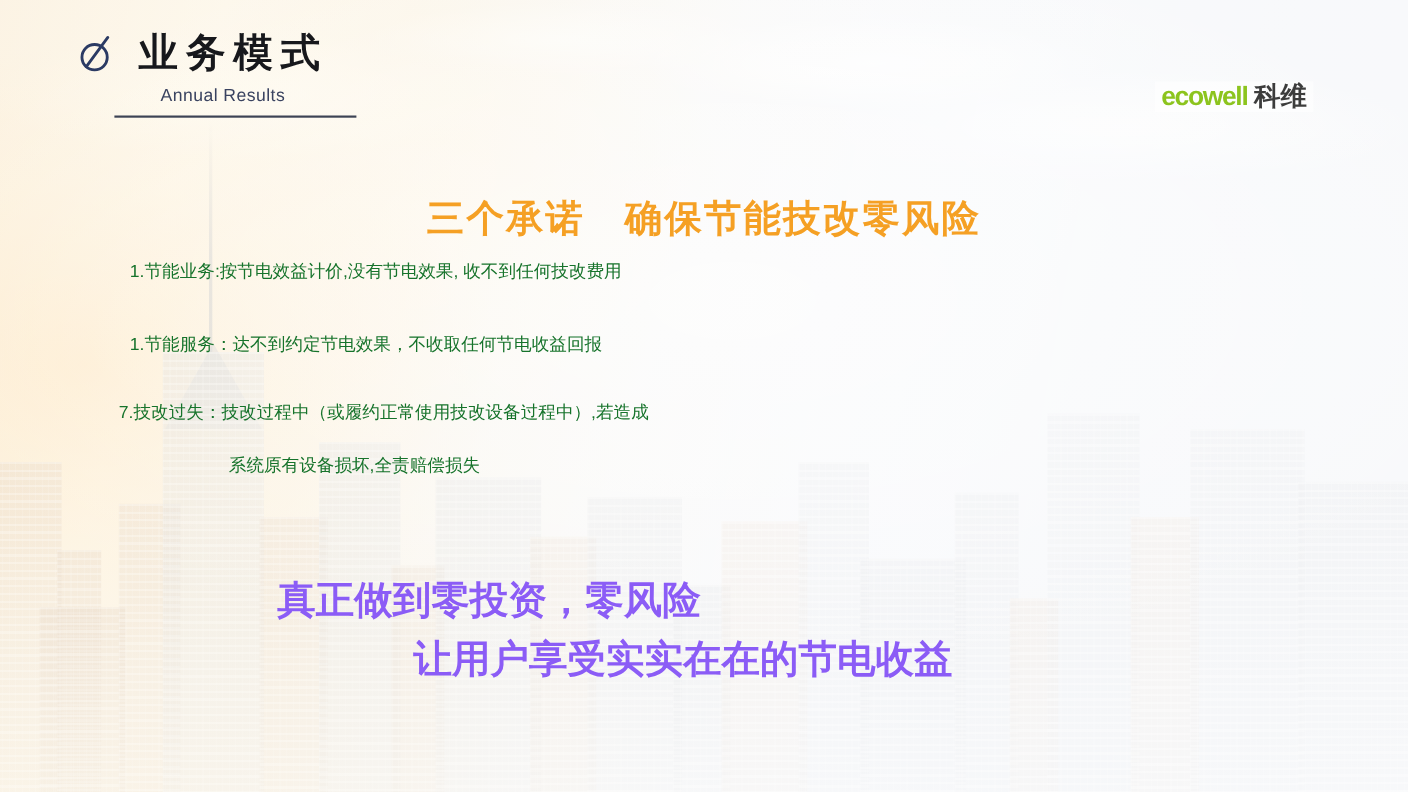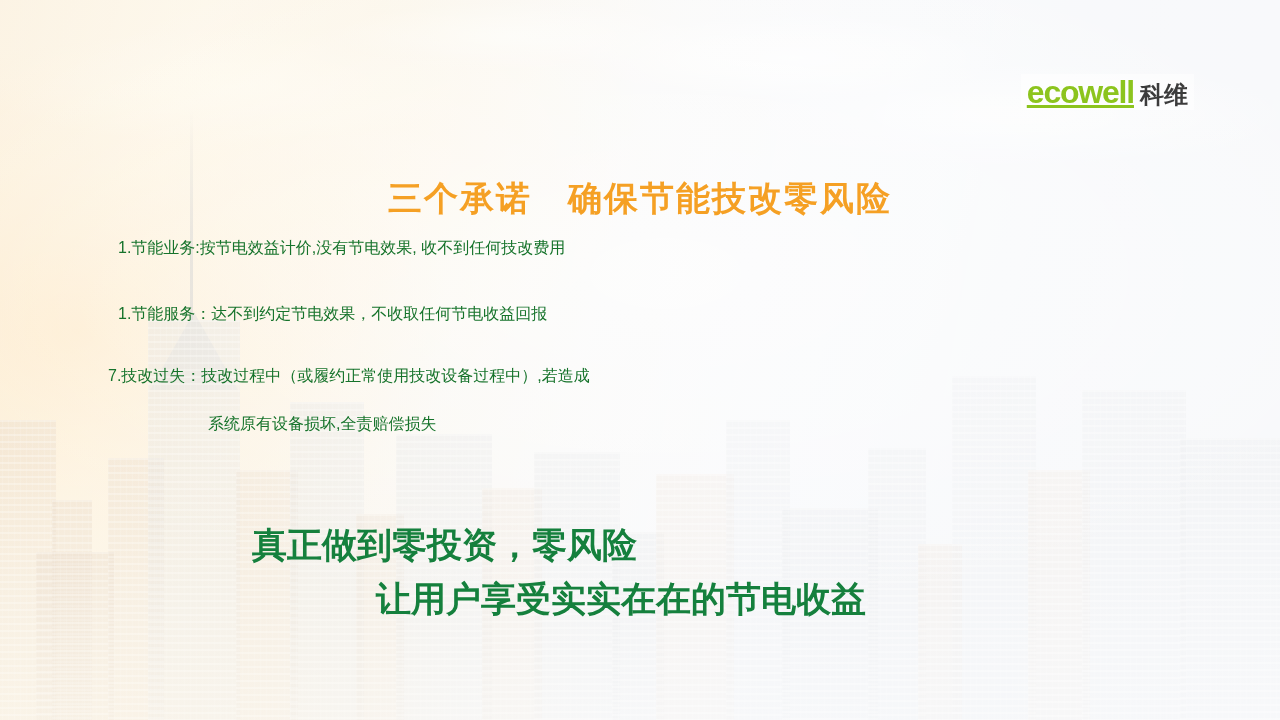--- a/index.html
+++ b/index.html
@@ -134,26 +134,25 @@
     position:absolute;
     right:86px;
     top:74px;
     display:flex;
     align-items:baseline;
     gap:6px;
     background:rgba(255,255,255,.55);
     padding:2px 6px;
   }
   .logo-word {
-    font-size:32px;
+    font-size:24px;
     font-weight:bold;
     color:#8cc41e;
     letter-spacing:-1.2px;
     line-height:1;
-    text-decoration:underline;
   }
   .logo-cn {
     font-size:24px;
     font-weight:bold;
     color:#3c3c3c;
     letter-spacing:0px;
     line-height:1;
   }
 
   
@@ -184,21 +183,21 @@
   }
   .bullet.b1 { position:absolute; top:8px;   left:118px; }
   .bullet.b2 { position:absolute; top:74px;  left:118px; }
   .bullet.b3 { position:absolute; top:136px; left:108px; }
   .bullet.b4 { position:absolute; top:184px; left:208px; }
 
   
   .conclusion { position:absolute; left:0; right:0; top:522px; }
   .concl-line {
     font-family:"Liberation Serif","DejaVu Serif",serif;
-    color:#15803d;
+    color:#8b5cf6;
     font-size:35px;
     font-weight:bold;
     line-height:1;
     white-space:nowrap;
   }
   .concl-line.c1 { position:absolute; top:6px;  left:252px; }
   .concl-line.c2 { position:absolute; top:60px; left:376px; }
 </style>
 </head>
 <body>
@@ -238,20 +237,33 @@
     <div class="bld warm" style="left:1028px; width:62px; height:250px;"></div>
     <div class="bld cool" style="left:1082px; width:104px; height:330px;"></div>
     <div class="bld cool" style="left:1180px; width:110px; height:282px;"></div>
   </div>
 
   <div class="bg-layer bg-veil"></div>
   <div class="bg-layer bg-veil2"></div>
 
   <div class="content">
 
+    <div class="header">
+      <div class="header-row">
+        <span class="brand-mark">
+          <svg width="34" height="38" viewBox="0 0 34 38" aria-hidden="true">
+            <circle cx="15" cy="23" r="11.5" fill="none" stroke="#2b3a63" stroke-width="2.6"></circle>
+            <line x1="7.5" y1="31.5" x2="27" y2="5" stroke="#2b3a63" stroke-width="2.6" stroke-linecap="round"></line>
+          </svg>
+        </span>
+        <span class="header-title">业务模式</span>
+      </div>
+      <div class="header-sub">Annual Results</div>
+      <div class="header-rule"></div>
+    </div>
 
     <div class="logo">
       <span class="logo-word">ecowell</span>
       <span class="logo-cn">科维</span>
     </div>
 
     <div class="headline">三个承诺　确保节能技改零风险</div>
 
     <div class="bullets">
       <div class="bullet b1">1.节能业务:按节电效益计价,没有节电效果, 收不到任何技改费用</div>

